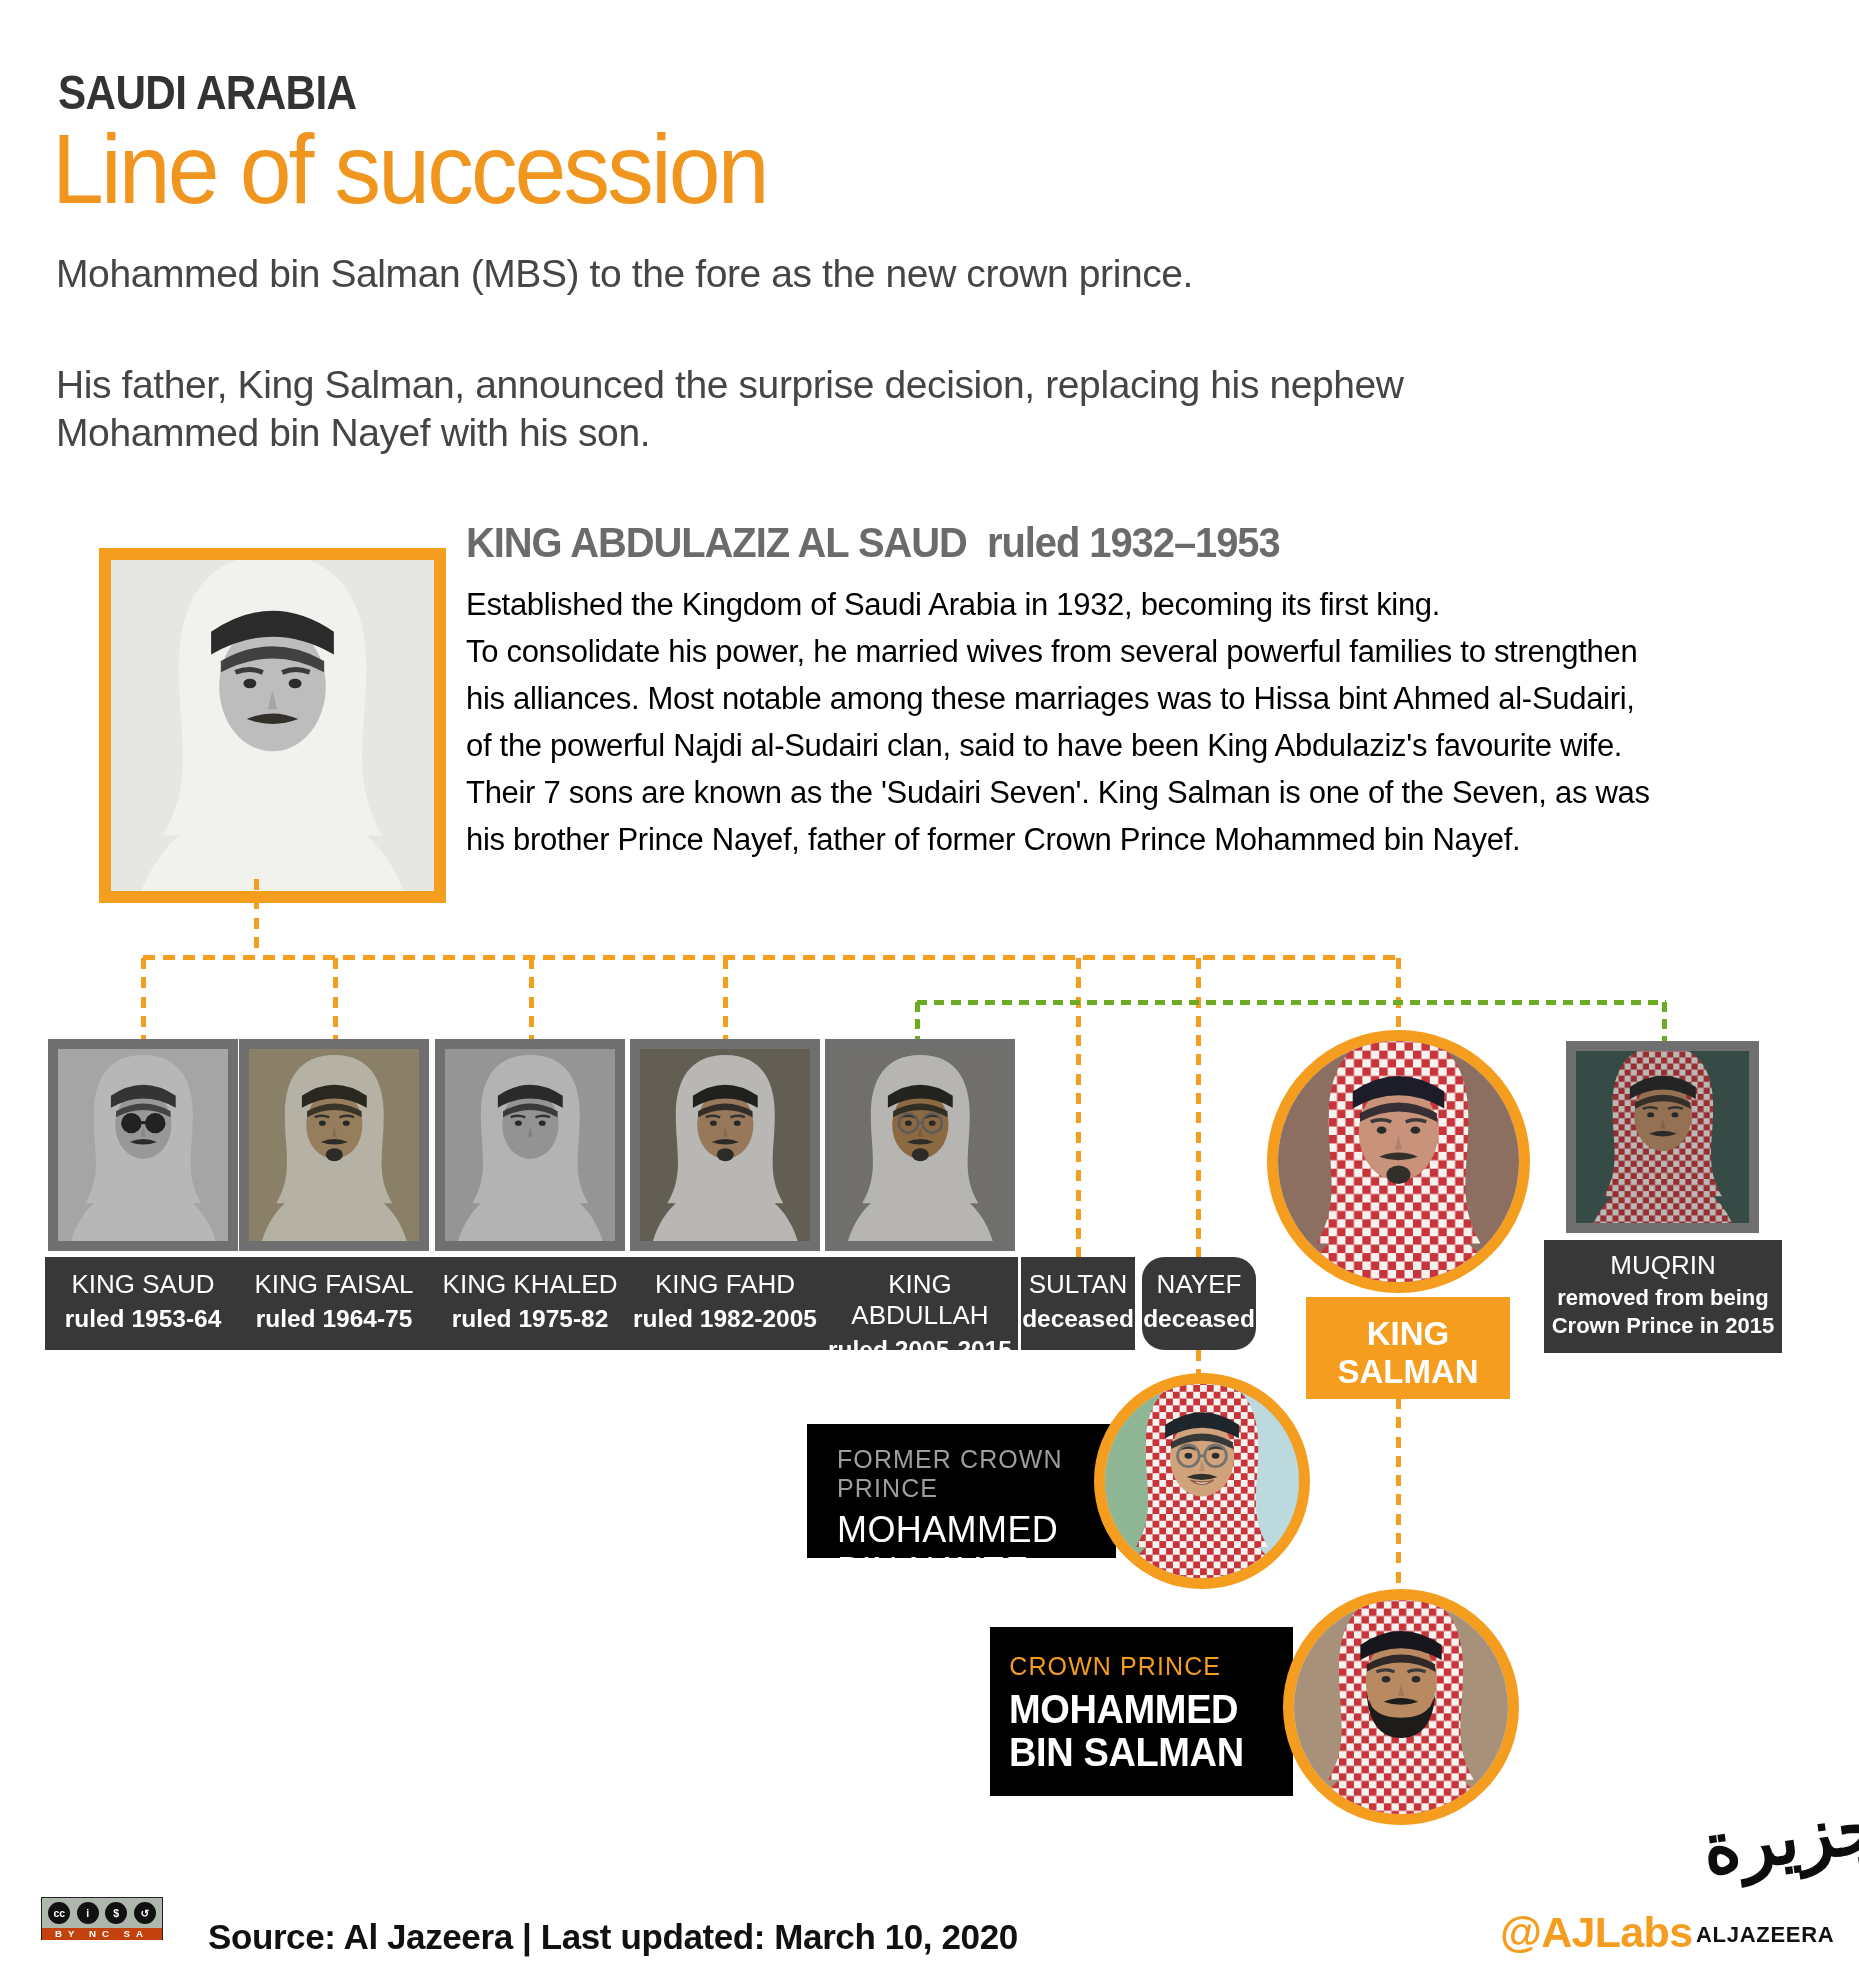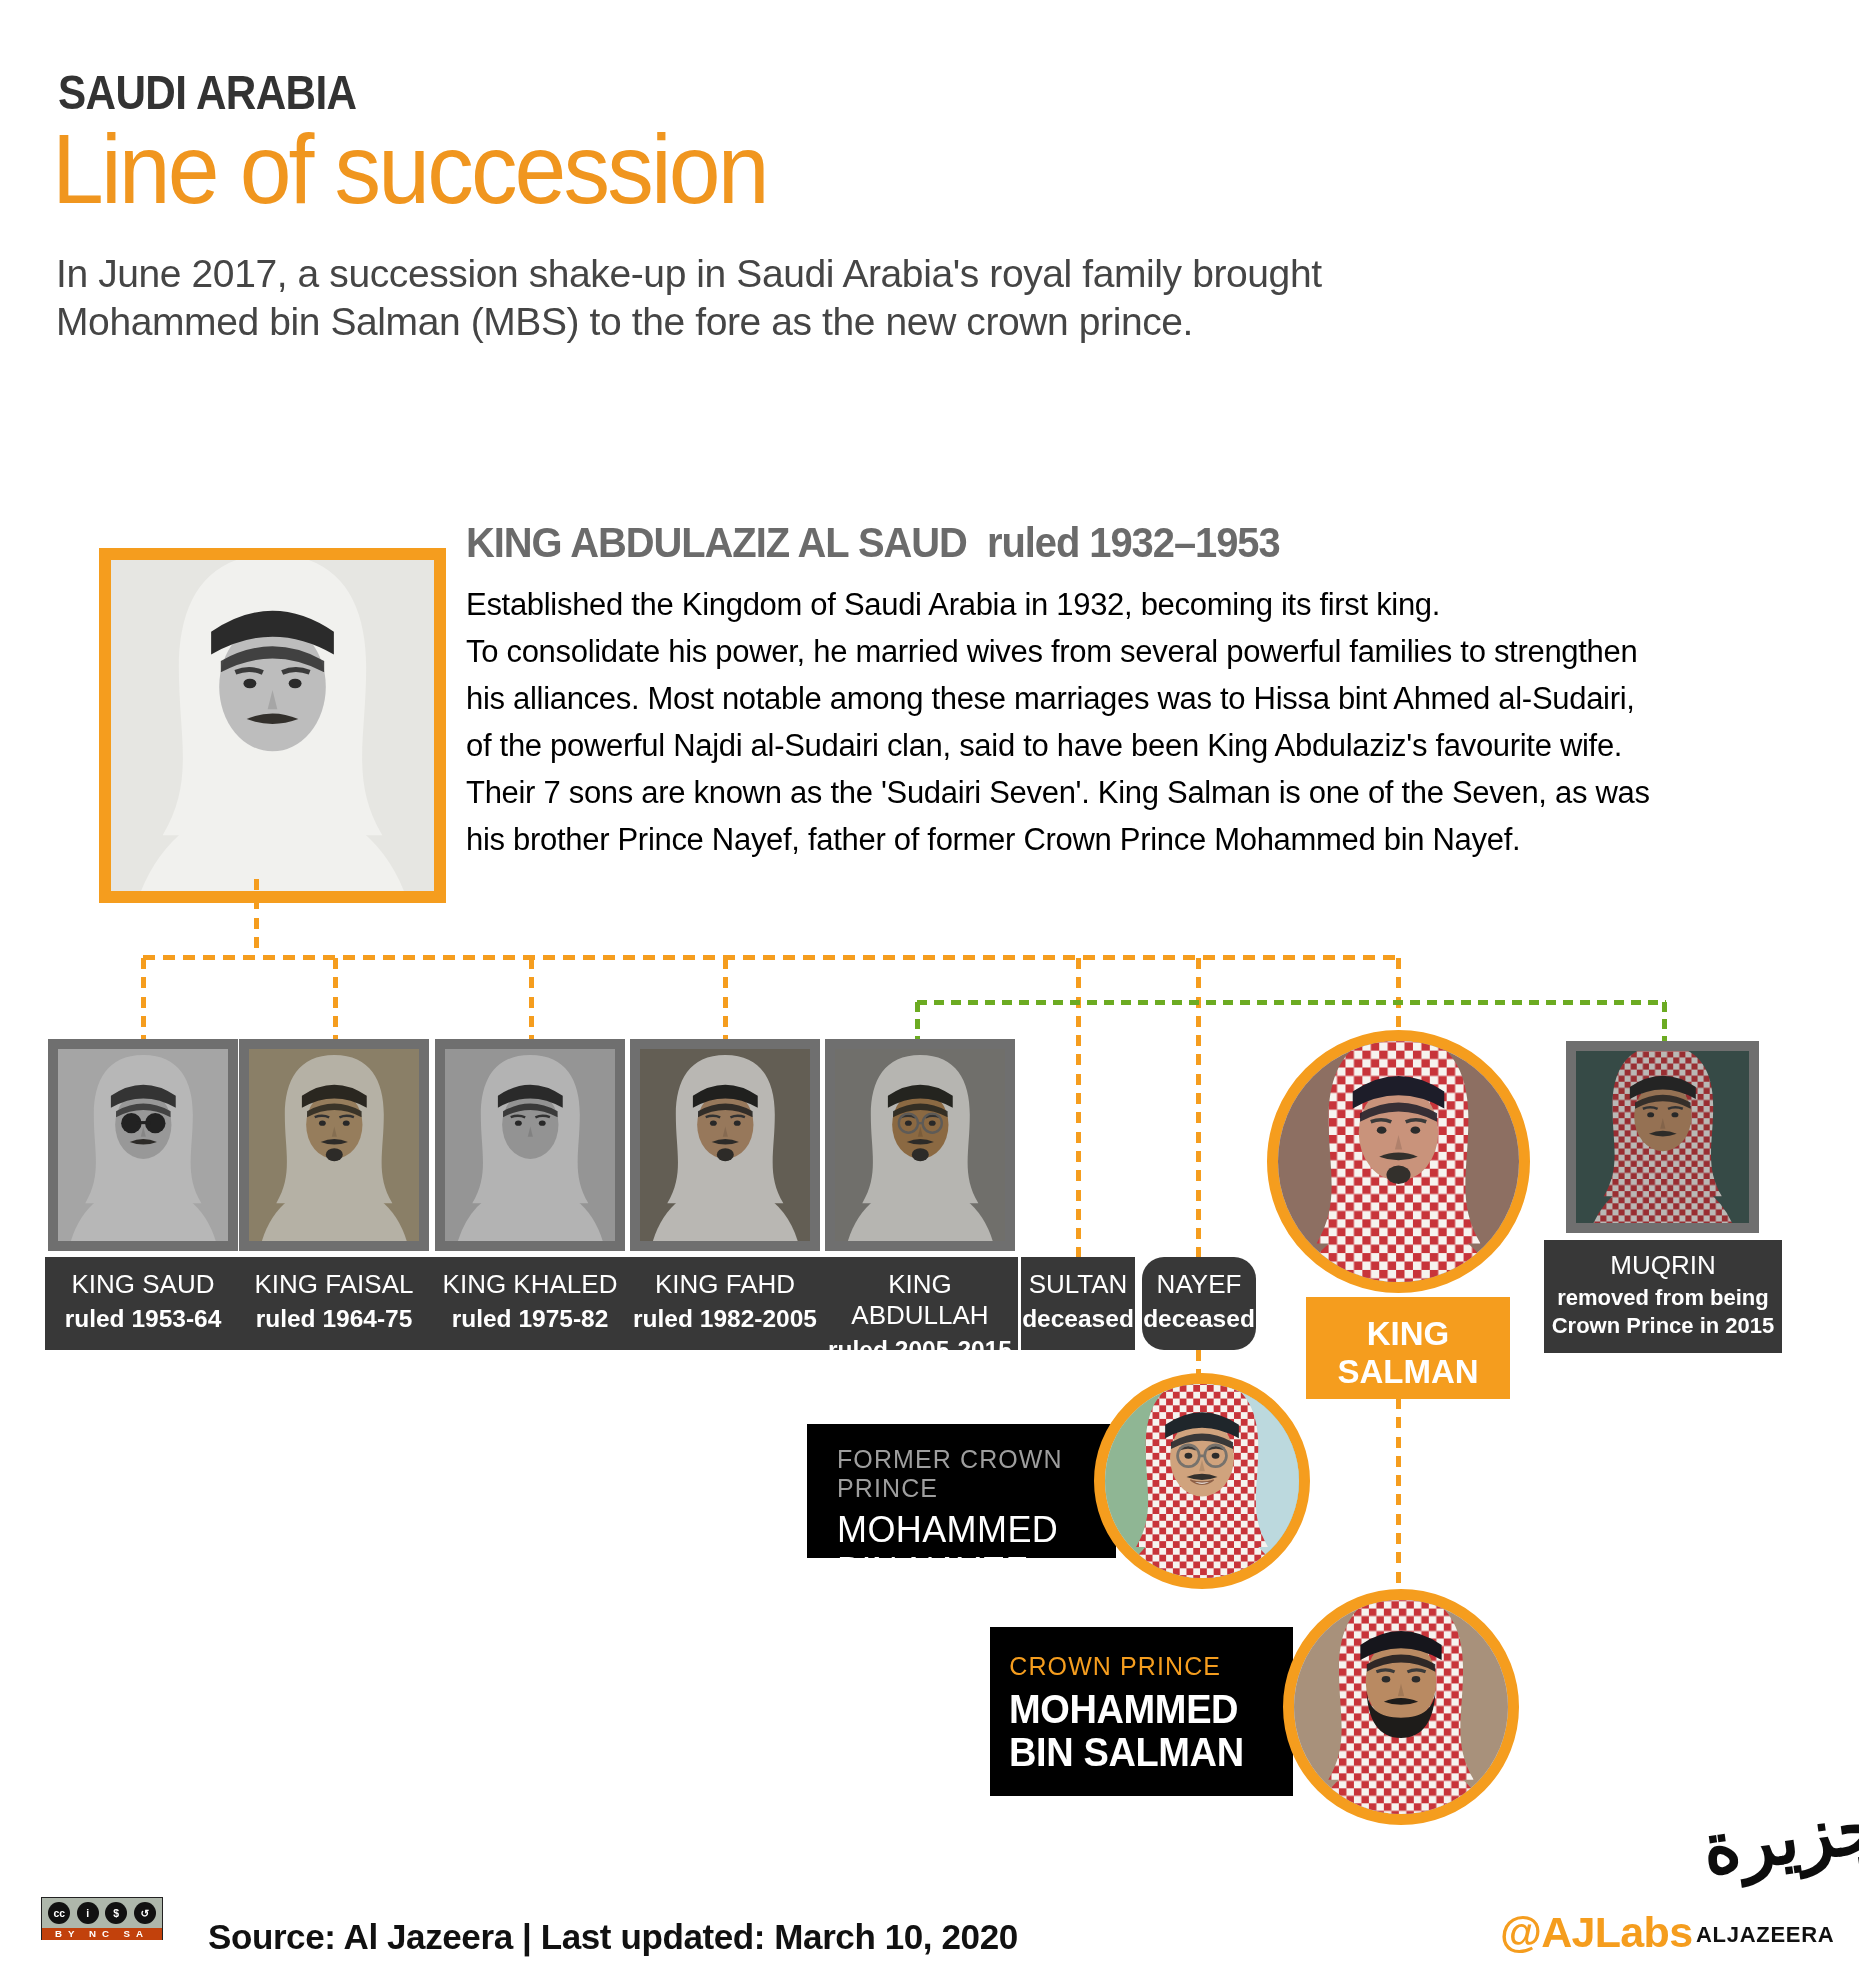--- a/index.html
+++ b/index.html
@@ -52,22 +52,25 @@
 </style>
 </head>
 <body>
 
 <div id="canvas">
 
   <div class="abs kicker nosel" style="left:58px;top:65px;">SAUDI ARABIA</div>
   <div class="abs big-title nosel" style="left:52px;top:113px;">Line of succession</div>
 
   <div class="abs intro" style="left:56px;top:250px;">
-    <div>In June 2017, a succession shake-up in Saudi Arabia's royal family brought</div>
     <div>Mohammed bin Salman (MBS) to the fore as the new crown prince.</div>
+  </div>
+  <div class="abs intro" style="left:56px;top:361px;">
+    <div>His father, King Salman, announced the surprise decision, replacing his nephew</div>
+    <div>Mohammed bin Nayef with his son.</div>
   </div>
 
   <div class="abs pat-photo" style="left:99px;top:548px;width:323px;height:331px;">
     <div class="photo-inner">
         <svg viewBox="0 0 100 120" preserveAspectRatio="xMidYMid slice">
           <rect width="100" height="120" fill="#e6e6e2"></rect>
           <path d="M6 122 Q14 86 50 82 Q86 86 94 122 Z" fill="#f1f1ee"></path>
           <path d="M50 7 C29 7 21 22 21 42 C21 64 26 77 16 94 L84 94 C74 77 79 64 79 42 C79 22 71 7 50 7 Z" fill="#f1f1ee"></path>
           <ellipse cx="50" cy="48" rx="16.5" ry="20" fill="#bdbdbd"></ellipse>
           <path d="M31 31 Q50 18 69 31 L69 38 Q50 27 31 38 Z" fill="#2b2b2b"></path>

